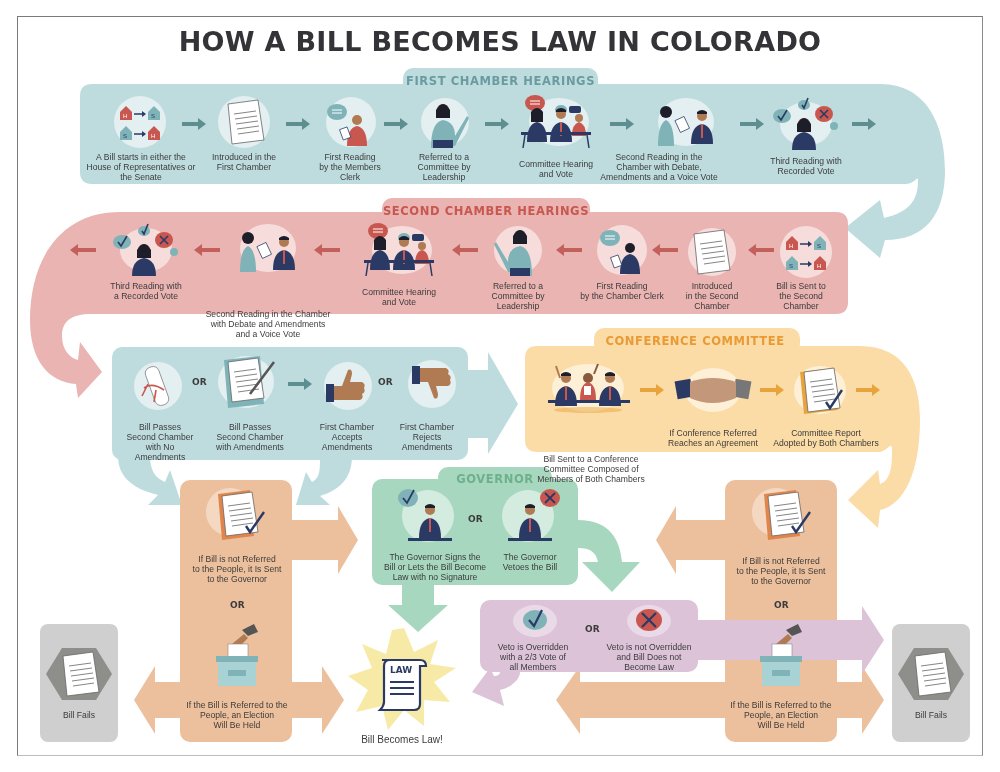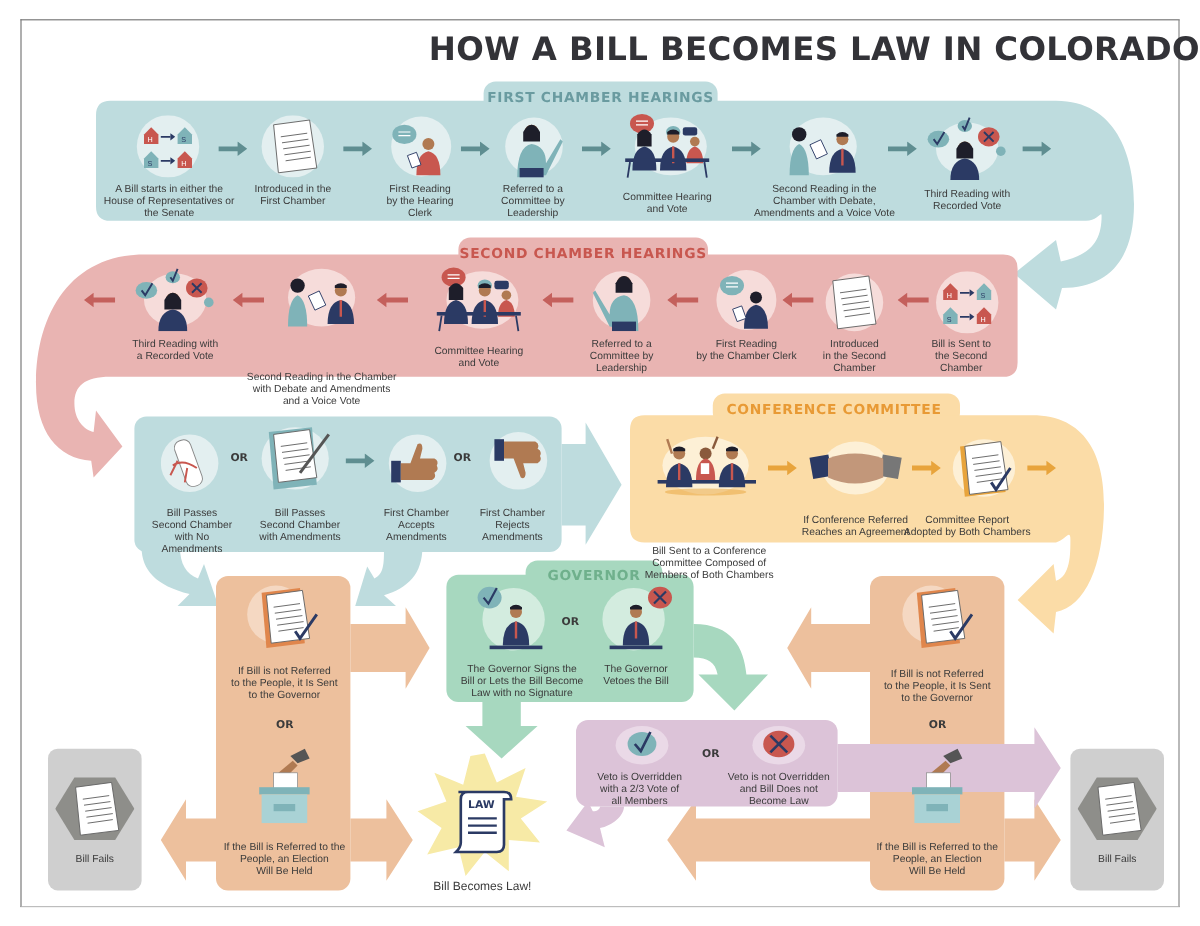--- a/index.html
+++ b/index.html
@@ -1,20 +1,20 @@
 <!DOCTYPE html>
 <html><head>
 <meta charset="utf-8">
 <style>
   * { box-sizing: border-box; margin: 0; padding: 0; }
   html, body { width: 1000px; height: 772px; background: #ffffff; overflow: hidden; }
   body { font-family: "Liberation Sans", "DejaVu Sans", sans-serif; color: #3a3a3a; position: relative; }
   .frame { position: absolute; left: 17px; top: 16px; width: 966px; height: 740px; border: 1px solid #7a7a7a; border-bottom-color: #bdbdbd; border-right-color: #8a8a8a; }
   #bg { position: absolute; left: 0; top: 0; width: 1000px; height: 772px; }
-  .title { position: absolute; left: 0; top: 26px; width: 1000px; text-align: right; font-family: "DejaVu Sans", sans-serif; font-weight: bold; font-size: 27px; color: #333338; letter-spacing: 0.3px; }
+  .title { position: absolute; left: 0; top: 26px; width: 1000px; text-align: center; font-family: "DejaVu Sans", sans-serif; font-weight: bold; font-size: 27px; color: #333338; letter-spacing: 0.3px; }
   .section-label { position: absolute; font-family: "DejaVu Sans", sans-serif; font-weight: bold; font-size: 11.5px; letter-spacing: 0.6px; text-align: center; }
   .step { position: absolute; text-align: center; font-size: 8.6px; line-height: 10px; color: #3b3b3b; }
   .step .cap { display: block; }
   .icon { position: absolute; }
   .or { position: absolute; font-family: "DejaVu Sans", sans-serif; font-weight: bold; font-size: 9px; color: #3b3b3b; }
   .arrow { position: absolute; }
 </style>
 </head>
 <body>
 
@@ -224,33 +224,33 @@
     <span class="cap">A Bill starts in either the</span>
     <span class="cap">House of Representatives or</span>
     <span class="cap">the Senate</span>
   </div>
   <div class="step" style="left:204px;top:152px;width:80px;">
     <span class="cap">Introduced in the</span>
     <span class="cap">First Chamber</span>
   </div>
   <div class="step" style="left:310px;top:152px;width:80px;">
     <span class="cap">First Reading</span>
-    <span class="cap">by the Hearing</span>
+    <span class="cap">by the Members</span>
     <span class="cap">Clerk</span>
   </div>
   <div class="step" style="left:404px;top:152px;width:80px;">
     <span class="cap">Referred to a</span>
     <span class="cap">Committee by</span>
     <span class="cap">Leadership</span>
   </div>
   <div class="step" style="left:514px;top:159px;width:84px;">
     <span class="cap">Committee Hearing</span>
     <span class="cap">and Vote</span>
   </div>
-  <div class="step" style="left:624px;top:152px;width:126px;">
+  <div class="step" style="left:596px;top:152px;width:126px;">
     <span class="cap">Second Reading in the</span>
     <span class="cap">Chamber with Debate,</span>
     <span class="cap">Amendments and a Voice Vote</span>
   </div>
   <div class="step" style="left:764px;top:156px;width:84px;">
     <span class="cap">Third Reading with</span>
     <span class="cap">Recorded Vote</span>
   </div>
 </div>
 
@@ -485,21 +485,21 @@
 
   <div class="step" style="left:536px;top:422px;width:110px;margin-top:32px;">
     <span class="cap">Bill Sent to a Conference</span>
     <span class="cap">Committee Composed of</span>
     <span class="cap">Members of Both Chambers</span>
   </div>
   <div class="step" style="left:658px;top:428px;width:110px;">
     <span class="cap">If Conference Referred</span>
     <span class="cap">Reaches an Agreement</span>
   </div>
-  <div class="step" style="left:746px;top:428px;width:120px;">
+  <div class="step" style="left:766px;top:428px;width:120px;">
     <span class="cap">Committee Report</span>
     <span class="cap">Adopted by Both Chambers</span>
   </div>
 </div>
 
 <div>
   <svg class="icon" style="left:204px;top:486px" width="70" height="56">
     <circle cx="26" cy="26" r="24" fill="#f5d8c2"></circle>
     <path d="M14,8 L46,4 L50,50 L18,54 Z" fill="#e0864c"></path>
     <use href="#doc" x="34" y="28"></use>

